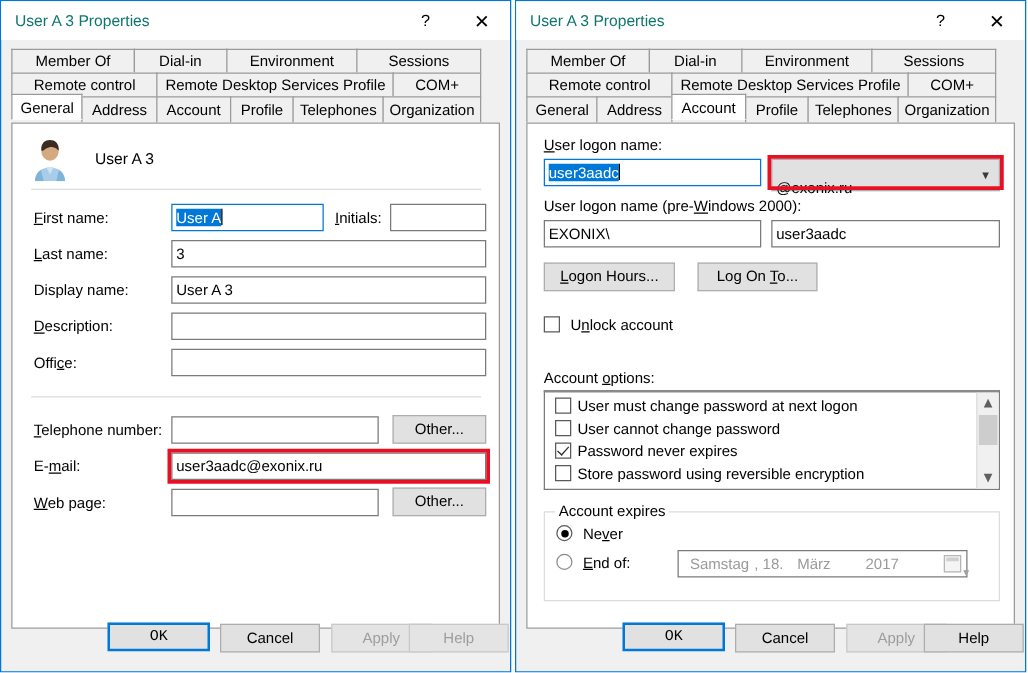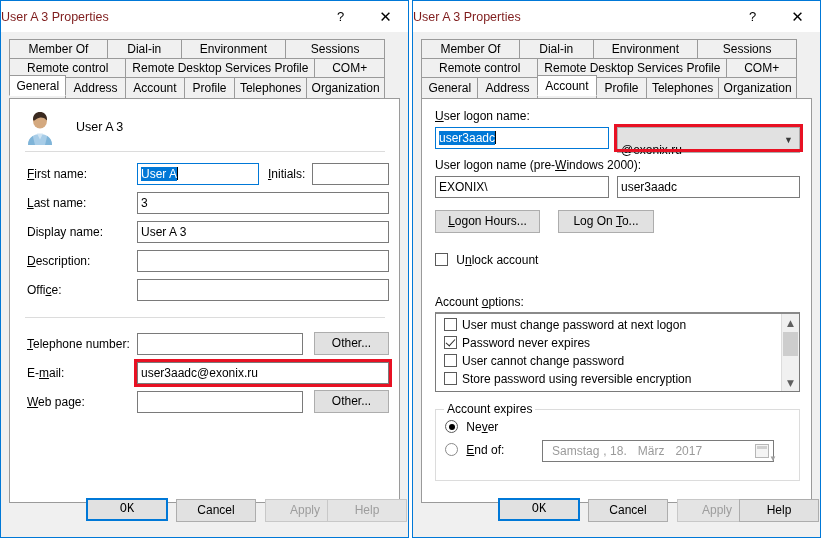--- a/index.html
+++ b/index.html
@@ -27,22 +27,23 @@
   
   .titlebar{
     height:31px;
     background:#ffffff;
     display:flex;
     align-items:center;
     box-sizing:border-box;
   }
   .title-text{
     flex:1;
+    padding-left:11px;
     font-size:12.5px;
-    color:#7f1d1d;
+    color:#0f766e;
     white-space:nowrap;
   }
   .tb-btn{
     width:45px;height:30px;
     display:flex;align-items:center;justify-content:center;
     font-size:14px;color:#000;
   }
   .tb-btn.help{font-size:13px;}
   .tb-btn.close{font-size:15px;font-family:"DejaVu Sans",sans-serif;}
 
@@ -412,42 +413,42 @@
     <div class="btn" style="left:136px;top:111px;width:96px;">Log On <u>T</u>o...</div>
 
     <div style="position:absolute;left:13px;top:154px;">
       <span class="cb"></span>
       <span class="lbl" style="margin-left:5px;">U<u>n</u>lock account</span>
     </div>
 
     <div class="lbl" style="position:absolute;left:13px;top:196px;">Account <u>o</u>ptions:</div>
     <div class="listbox" style="left:13px;top:213px;width:365px;height:80px;">
       <div class="lrow" style="margin-top:2px;"><span class="cb"></span><span>User must change password at next logon</span></div>
+      <div class="lrow"><span class="cb"></span><span>User cannot change password</span></div>
       <div class="lrow"><span class="cb checked"></span><span>Password never expires</span></div>
-      <div class="lrow"><span class="cb"></span><span>User cannot change password</span></div>
       <div class="lrow"><span class="cb"></span><span>Store password using reversible encryption</span></div>
       <div class="sbar">
         <div class="sb-arrow">▲</div>
         <div class="sb-thumb"></div>
         <div class="sb-arrow down">▼</div>
       </div>
     </div>
 
     <div class="group" style="left:13px;top:310px;width:365px;height:72px;">
       <div class="group-title">Account expires</div>
       <div style="position:absolute;left:9px;top:10px;">
         <span class="rb checked"></span>
         <span class="lbl" style="margin-left:5px;">Ne<u>v</u>er</span>
       </div>
       <div style="position:absolute;left:9px;top:33px;">
         <span class="rb dim"></span>
         <span class="lbl" style="margin-left:5px;"><u>E</u>nd of:</span>
       </div>
       <div class="datefield" style="left:106px;top:30px;width:232px;">
-        <span class="dseg" style="margin-left:9px;">Samstag</span><span class="dseg" style="margin-left:4px;">, 18.</span><span class="dseg" style="margin-left:11px;">März</span><span class="dseg" style="margin-left:11px;">2017</span>
+        <span class="dseg" style="margin-left:9px;">Samstag</span><span class="dseg" style="margin-left:4px;">, 18.</span><span class="dseg" style="margin-left:11px;">März</span><span class="dseg" style="margin-left:28px;">2017</span>
         <span class="date-cal">
             <span class="date-arrow">▼</span>
           </span>
       </div>
     </div>
   </div>
 
   <div class="footer">
     <div class="btn default" style="left:85px;top:14px;width:82px;">OK</div>
     <div class="btn" style="left:175px;top:15px;width:80px;">Cancel</div>

